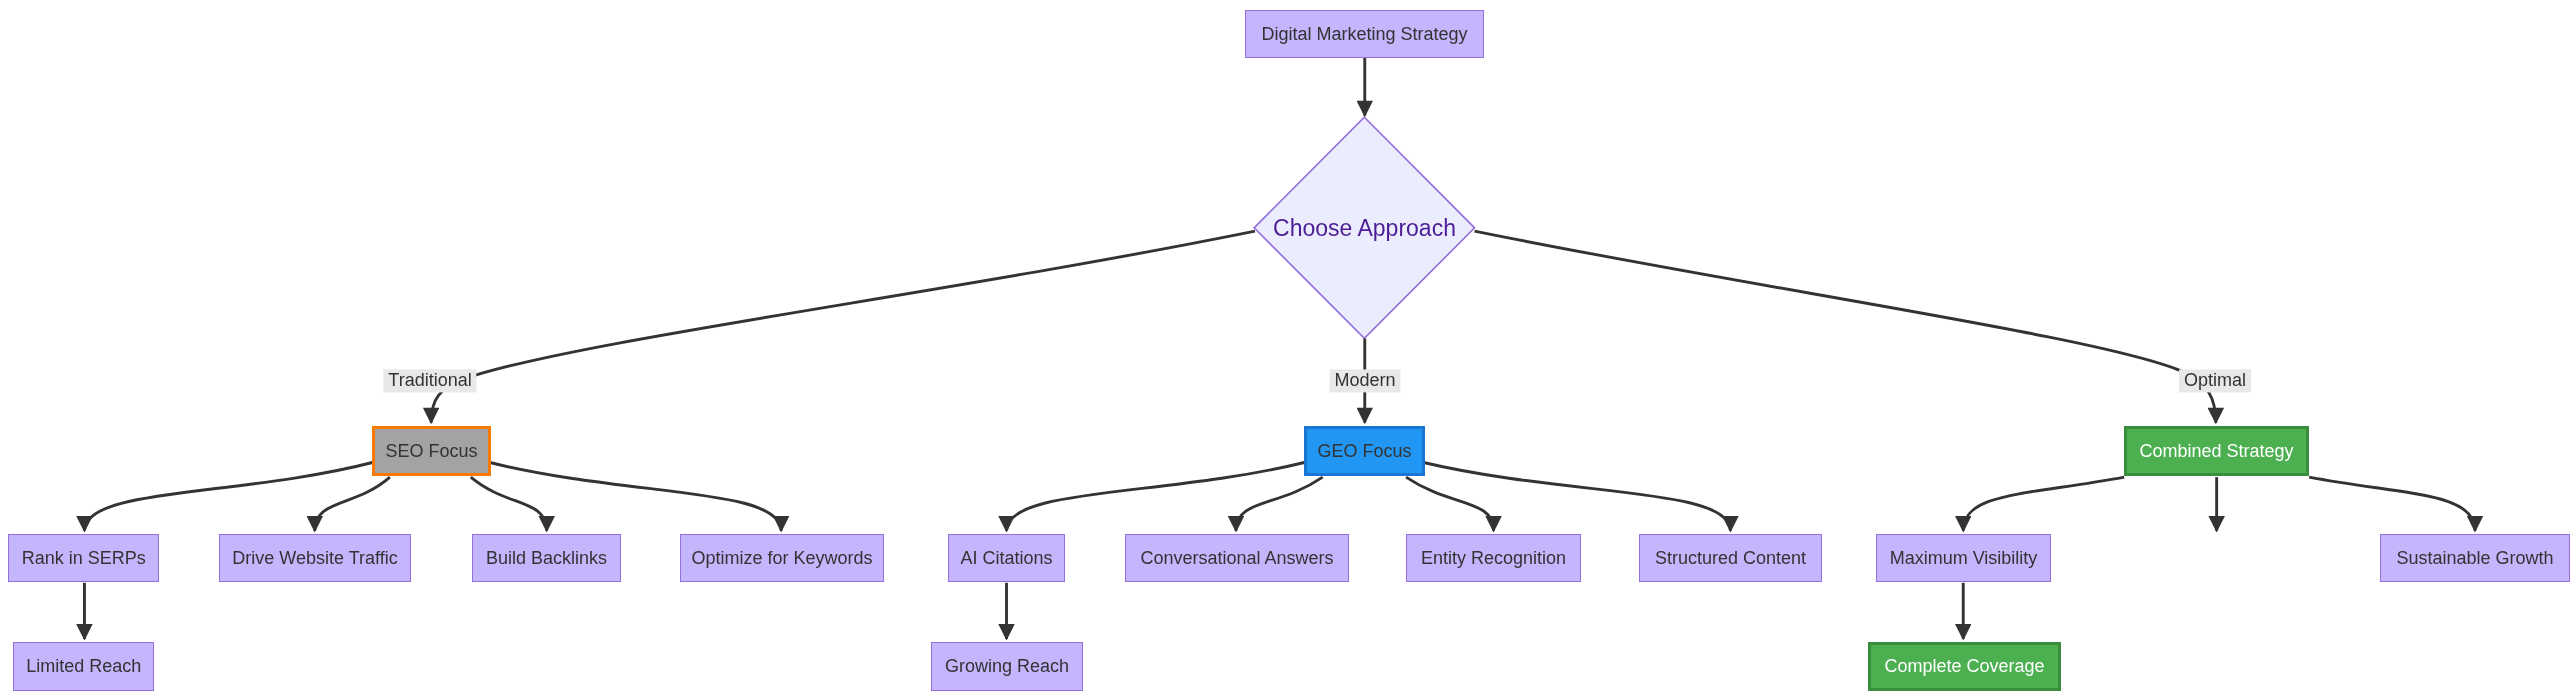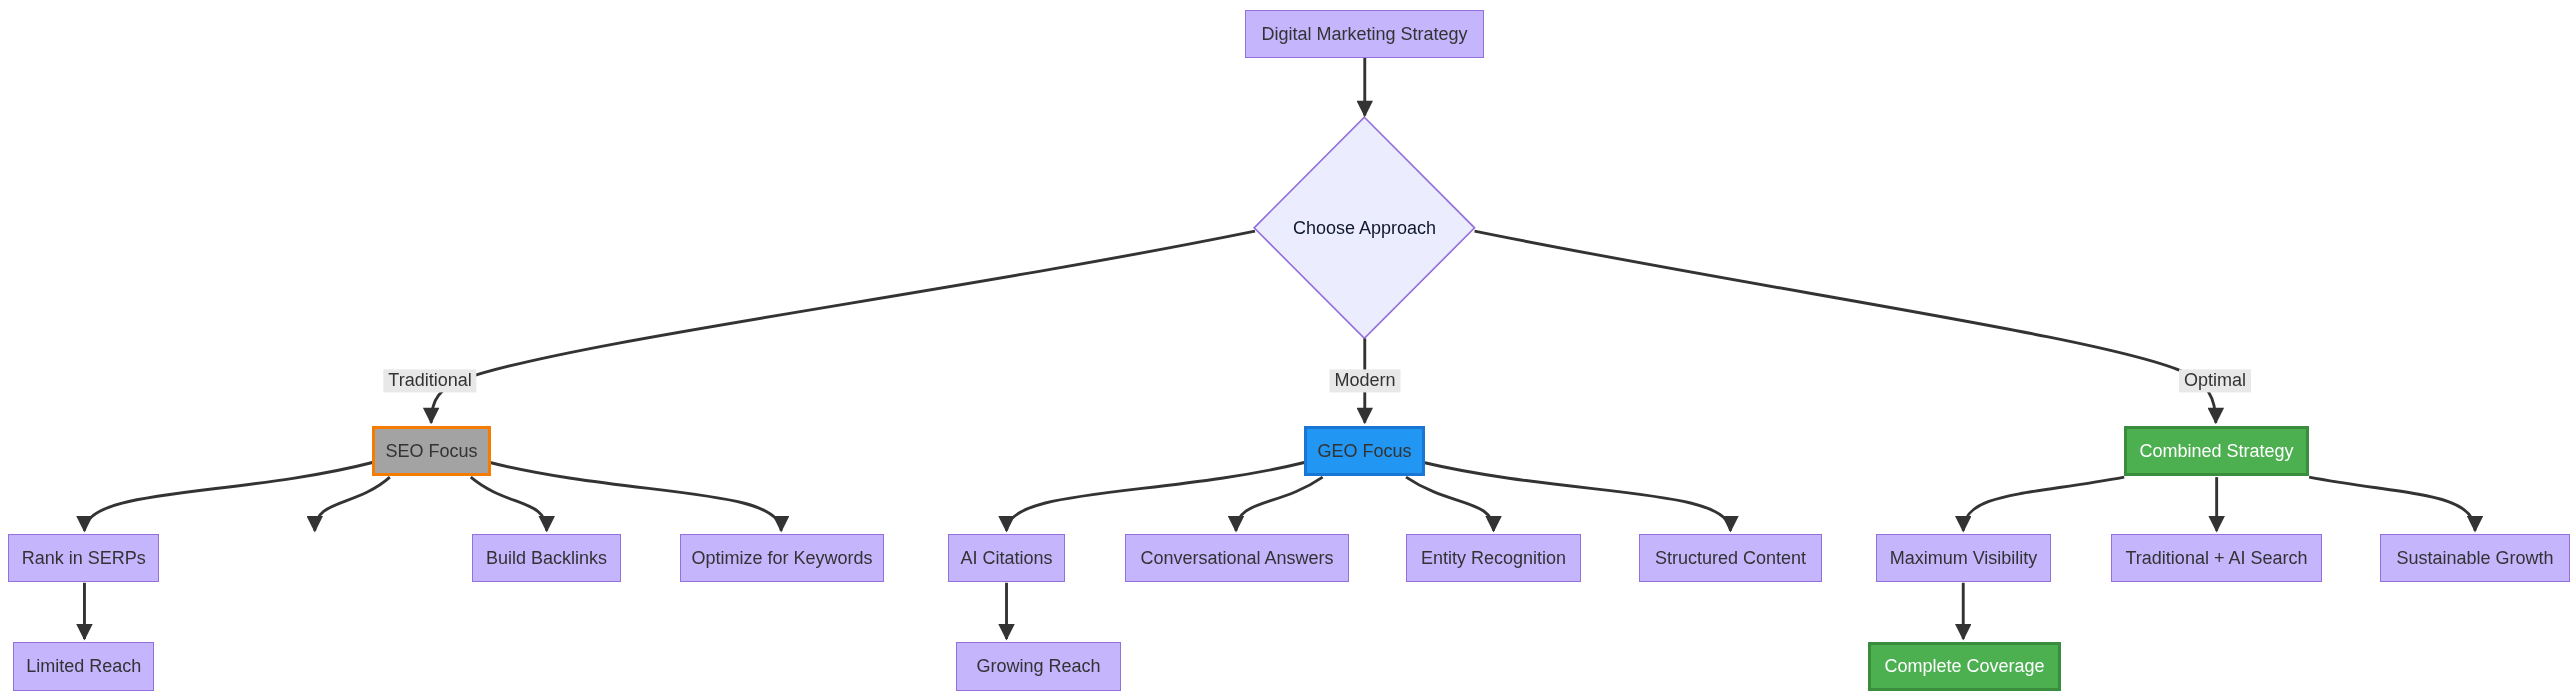--- a/index.html
+++ b/index.html
@@ -35,22 +35,22 @@
     text-align: center;
   }
   .node.orange { background: #a3a3a3; border: 3.3px solid #F57C00; color: #333333; }
   .node.blue   { background: #2196F3; border: 3.3px solid #1976D2; color: #333333; }
   .node.green  { background: #4CAF50; border: 3.3px solid #388E3C; color: #ffffff; }
   .diamond-label {
     position: absolute;
     display: flex;
     align-items: center;
     justify-content: center;
-    color: #0f172a;
-    font-size: 18px;
+    color: #4c1d95;
+    font-size: 23px;
     white-space: nowrap;
   }
   .edge-label {
     position: absolute;
     transform: translate(-50%, -50%);
     background: #e8e8e8;
     color: #333333;
     font-size: 18px;
     line-height: 1.1;
     padding: 1.7px 5px;
@@ -108,20 +108,23 @@
   <div class="node blue" style="left:1304px; top:426px; width:121px; height:50px;">
     <span>GEO Focus</span>
   </div>
   <div class="node green" style="left:2124px; top:426px; width:185px; height:50px;">
     <span>Combined Strategy</span>
   </div>
 
   <div class="node" style="left:8.3px; top:534px; width:151px; height:48px;">
     <span>Rank in SERPs</span>
   </div>
+  <div class="node" style="left:219px; top:534px; width:192px; height:48px;">
+    <span>Drive Website Traffic</span>
+  </div>
   <div class="node" style="left:472px; top:534px; width:149px; height:48px;">
     <span>Build Backlinks</span>
   </div>
   <div class="node" style="left:680px; top:534px; width:204px; height:48px;">
     <span>Optimize for Keywords</span>
   </div>
 
   <div class="node" style="left:948px; top:534px; width:117px; height:48px;">
     <span>AI Citations</span>
   </div>
@@ -131,31 +134,28 @@
   <div class="node" style="left:1406px; top:534px; width:175px; height:48px;">
     <span>Entity Recognition</span>
   </div>
   <div class="node" style="left:1639px; top:534px; width:183px; height:48px;">
     <span>Structured Content</span>
   </div>
 
   <div class="node" style="left:1876px; top:534px; width:175px; height:48px;">
     <span>Maximum Visibility</span>
   </div>
-  <div class="node" style="left:2111px; top:534px; width:211px; height:48px;">
-    <span>Traditional + AI Search</span>
-  </div>
   <div class="node" style="left:2380px; top:534px; width:190px; height:48px;">
     <span>Sustainable Growth</span>
   </div>
 
   <div class="node" style="left:13.2px; top:642px; width:141px; height:49px;">
     <span>Limited Reach</span>
   </div>
-  <div class="node" style="left:956px; top:642px; width:165px; height:49px;">
+  <div class="node" style="left:931px; top:642px; width:152px; height:49px;">
     <span>Growing Reach</span>
   </div>
   <div class="node green" style="left:1868px; top:642px; width:193px; height:49px;">
     <span>Complete Coverage</span>
   </div>
 
   <div class="edge-label" style="left:430px; top:381px;">Traditional</div>
   <div class="edge-label" style="left:1365px; top:381px;">Modern</div>
   <div class="edge-label" style="left:2215px; top:381px;">Optimal</div>
 

